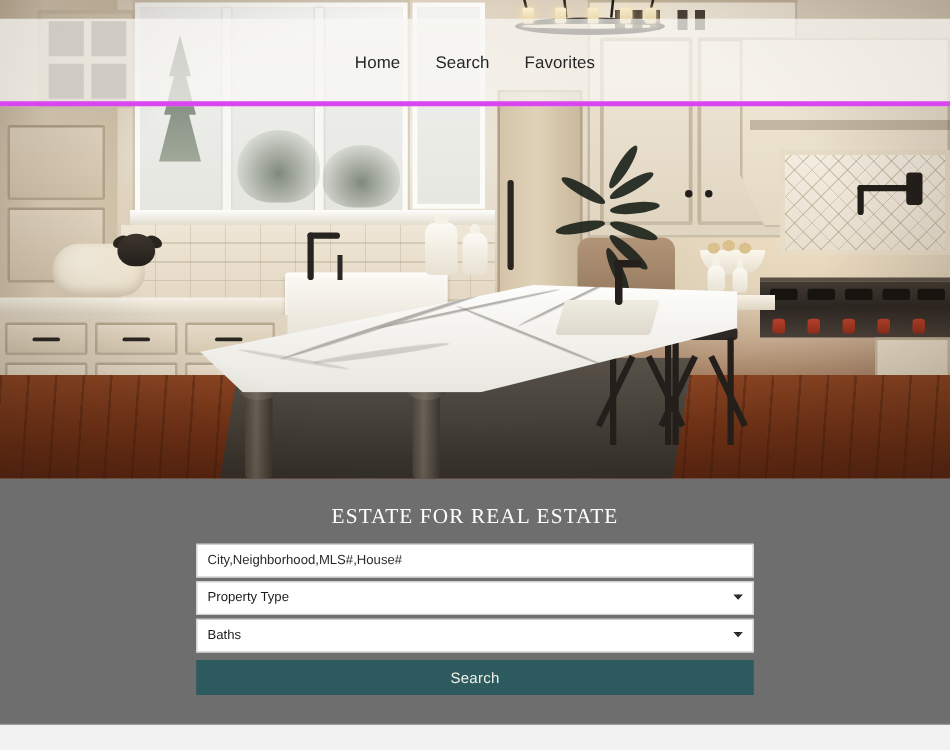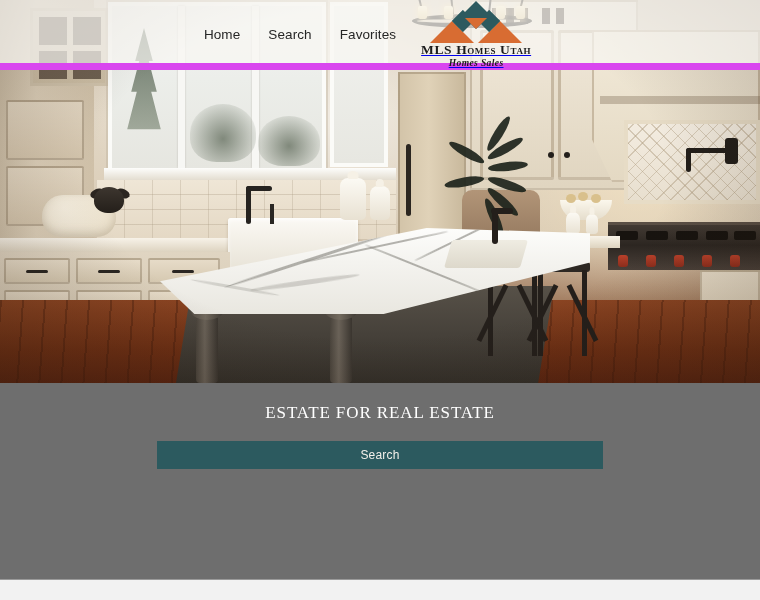--- a/index.html
+++ b/index.html
@@ -259,23 +259,23 @@
 
   
   .hero-vignette {
     position: absolute; inset: 0; pointer-events: none;
     background:
       radial-gradient(ellipse 520px 300px at 50% 45%, rgba(0,0,0,0) 55%, rgba(40,25,12,.28) 100%);
   }
 
   
   .header {
-    position: absolute; left: 0; top: 0; width: 760px; height: 70px;
+    position: absolute; left: 0; top: 15px; width: 760px; height: 70px;
     background: rgba(248,246,242,.72);
-    border-bottom: 7px solid #d946ef;
+    border-bottom: 4px solid #d946ef;
     z-index: 20;
   }
   .nav {
     position: absolute; inset: 0;
     display: flex; align-items: flex-start; justify-content: center;
   }
   .nav-group { display:flex; align-items: center; gap: 28px; margin-top: 27px; }
   .nav-link {
     font-size: 13.5px; color: #262626; text-decoration: none; white-space: nowrap;
     letter-spacing: .1px; cursor: pointer;
@@ -510,55 +510,57 @@
 
   <header class="header">
     <nav class="nav">
 
       <div class="nav-group">
         <a class="nav-link" href="#">Home</a>
         <a class="nav-link" href="#">Search</a>
         <a class="nav-link" href="#">Favorites</a>
       </div>
 
-      <a class="logo" href="#">
-        <svg class="logo-mark" viewBox="0 0 92 42">
-
-          <polygon points="0,42 22,20 44,42" fill="#d86c32"></polygon>
-
-          <polygon points="48,42 70,20 92,42" fill="#d86c32"></polygon>
-
-          <polygon points="22,20 33,9 44,20 33,31" fill="#2c5a5f"></polygon>
-
-          <polygon points="48,20 59,9 70,20 59,31" fill="#2c5a5f"></polygon>
-
-          <polygon points="46,0 60,14 46,28 32,14" fill="#2c5a5f"></polygon>
-
-          <polygon points="35,17 57,17 46,28" fill="#d86c32"></polygon>
-
-          <polygon points="22,20 33,9 33,31" fill="#2c5a5f"></polygon>
-          <polygon points="70,20 59,9 59,31" fill="#2c5a5f"></polygon>
-        </svg>
-        <span class="logo-name">MLS Homes Utah</span>
-        <span class="logo-sub">Homes Sales</span>
-      </a>
 
 
     </nav>
   </header>
 
   <section class="search-section">
     <h1 class="search-title">ESTATE FOR REAL ESTATE</h1>
 
     <form class="search-form">
 
-
-
-
       <div class="field-row">
+        <input class="txt" type="text" placeholder="City,Neighborhood,MLS#,House#" style="">
+      </div>
+
+      <div class="field-row">
+        <div class="sel-wrap">
+          <select class="sel">
+            <option>Property Type</option>
+          </select>
+          <svg class="caret" viewBox="0 0 10 7">
+            <path d="M0.6 0.6 L5 5.6 L9.4 0.6 L7.6 0.6 L5 3.4 L2.4 0.6 Z" fill="#1a1a1a"></path>
+            <path d="M2.4 0.6 L5 3.4 L7.6 0.6 Z" fill="#1a1a1a"></path>
+          </svg>
+        </div>
+      </div>
+
+
+      <div class="field-row">
+        <div class="sel-wrap">
+          <select class="sel">
+            <option>Baths</option>
+          </select>
+          <svg class="caret" viewBox="0 0 10 7">
+            <path d="M0.6 0.6 L5 5.6 L9.4 0.6 L7.6 0.6 L5 3.4 L2.4 0.6 Z" fill="#1a1a1a"></path>
+            <path d="M2.4 0.6 L5 3.4 L7.6 0.6 Z" fill="#1a1a1a"></path>
+          </svg>
+        </div>
       </div>
 
       <div class="btn-row">
         <button type="button" class="btn btn-search">Search</button>
       </div>
 
     </form>
   </section>
 
   <div class="footer-strip"></div>

